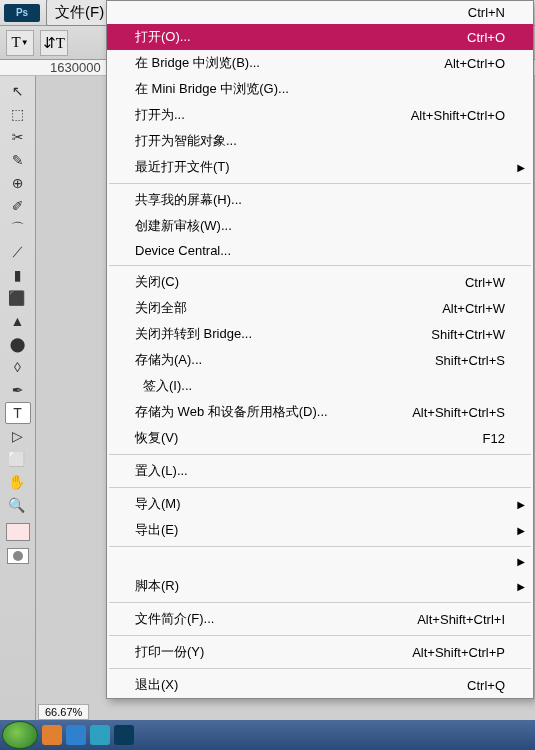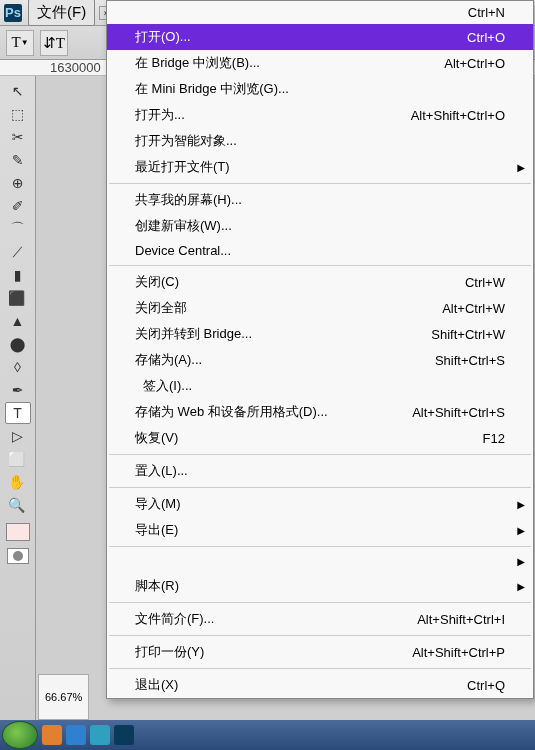--- a/index.html
+++ b/index.html
@@ -1,49 +1,49 @@
 <!DOCTYPE html>
 <html><head>
 <meta charset="utf-8">
 <style>
 * { margin: 0; padding: 0; box-sizing: border-box; font-family: "Microsoft YaHei", "SimSun", sans-serif; font-size: 13px; }
 body { width: 535px; height: 750px; background: #d1d1d1; overflow: hidden; position: relative; }
 
 .titlebar { height: 26px; background: linear-gradient(#e8e8e8, #d8d8d8); border-bottom: 1px solid #999; display: flex; align-items: center; padding: 0 4px; }
-.ps-logo { width: 18px; height: 18px; background: #0a3a5a; color: #9dd1f0; display: flex; align-items: center; justify-content: center; font-size: 13px; font-weight: bold; border-radius: 2px; margin-right: 6px; }
+.ps-logo { width: 36px; height: 18px; background: #0a3a5a; color: #9dd1f0; display: flex; align-items: center; justify-content: center; font-size: 10px; font-weight: bold; border-radius: 2px; margin-right: 6px; }
 .menu-tab { padding: 3px 8px; background: #f0f0f0; border: 1px solid #888; border-radius: 2px; cursor: pointer; font-size: 15px; }
 .menu-tab.active { background: #e6e6e6; }
 .titlebar .expand { width: 14px; height: 14px; margin-left: 4px; border: 1px solid #999; display: flex; align-items: center; justify-content: center; font-size: 9px; }
 
 .options-bar { height: 34px; background: linear-gradient(#dcdcdc, #d0d0d0); border-bottom: 1px solid #999; display: flex; align-items: center; padding: 0 6px; gap: 6px; }
 .tool-btn { width: 28px; height: 26px; border: 1px solid #aaa; background: #e8e8e8; display: flex; align-items: center; justify-content: center; font-family: serif; font-size: 15px; }
 
 .ruler { height: 16px; background: #f5f5f5; border-bottom: 1px solid #bbb; padding-left: 50px; font-size: 10px; display: flex; align-items: center; color: #444; }
 
 .workspace { position: absolute; left: 0; top: 76px; right: 0; bottom: 30px; display: flex; }
 .toolbox { width: 36px; background: linear-gradient(#dcdcdc, #cdcdcd); border-right: 1px solid #999; display: flex; flex-direction: column; align-items: center; padding-top: 4px; gap: 1px; }
 .toolbox .tool { width: 26px; height: 22px; display: flex; align-items: center; justify-content: center; font-size: 14px; color: #333; cursor: pointer; border-radius: 2px; }
 .toolbox .tool.active { background: #fff; border: 1px solid #888; }
 .toolbox .swatch { width: 24px; height: 18px; background: #fde5e5; border: 1px solid #888; margin-top: 6px; }
 .toolbox .quickmask { width: 22px; height: 16px; border: 1px solid #888; background: #fff; display: flex; align-items: center; justify-content: center; margin-top: 6px; }
 .toolbox .quickmask div { width: 10px; height: 10px; border-radius: 50%; background: #888; }
 .canvas { flex: 1; background: #cfcfcf; }
 
 .statusbar { position: absolute; bottom: 0; left: 0; right: 0; height: 30px; background: linear-gradient(#4a6a9a, #2a4a7a); display: flex; align-items: center; }
-.zoom { position: absolute; bottom: 30px; left: 38px; background: #f5f5f5; border: 1px solid #aaa; padding: 16px 6px; font-size: 11px; }
+.zoom { position: absolute; bottom: 30px; left: 38px; background: #f5f5f5; border: 1px solid #aaa; padding: 1px 6px; font-size: 11px; }
 .start-orb { width: 36px; height: 28px; background: radial-gradient(circle at 40% 40%, #7ec850, #2a7a2a); border-radius: 50%; margin-left: 2px; border: 1px solid #1a5a1a; }
 .task-icon { width: 20px; height: 20px; border-radius: 3px; margin-left: 4px; }
 .task-icon.a { background: #e08030; }
 .task-icon.b { background: #3080d0; }
 .task-icon.c { background: #30a0c0; }
 .task-icon.d { background: #0a3a5a; }
 
 .dropdown-menu { position: absolute; top: 0; left: 106px; width: 428px; background: #f8f8f8; border: 1px solid #888; box-shadow: 3px 3px 8px rgba(0,0,0,0.3); z-index: 100; }
 .menu-item { display: flex; align-items: center; padding: 4px 28px 4px 28px; cursor: default; position: relative; min-height: 23px; }
-.menu-item.highlighted { background: #6d28d9; color: #fff; }
+.menu-item.highlighted { background: #be185d; color: #fff; }
 .menu-item.disabled { color: #000000; margin-left: 8px; }
 .menu-item .label { flex: 1; }
 .menu-item .shortcut { margin-left: auto; }
 .menu-item .submenu-arrow { position: absolute; right: 8px; font-size: 10px; }
 .menu-sep { height: 1px; background: #ccc; margin: 3px 2px; }
 </style>
 </head>
 <body>
 
 <div class="titlebar">

